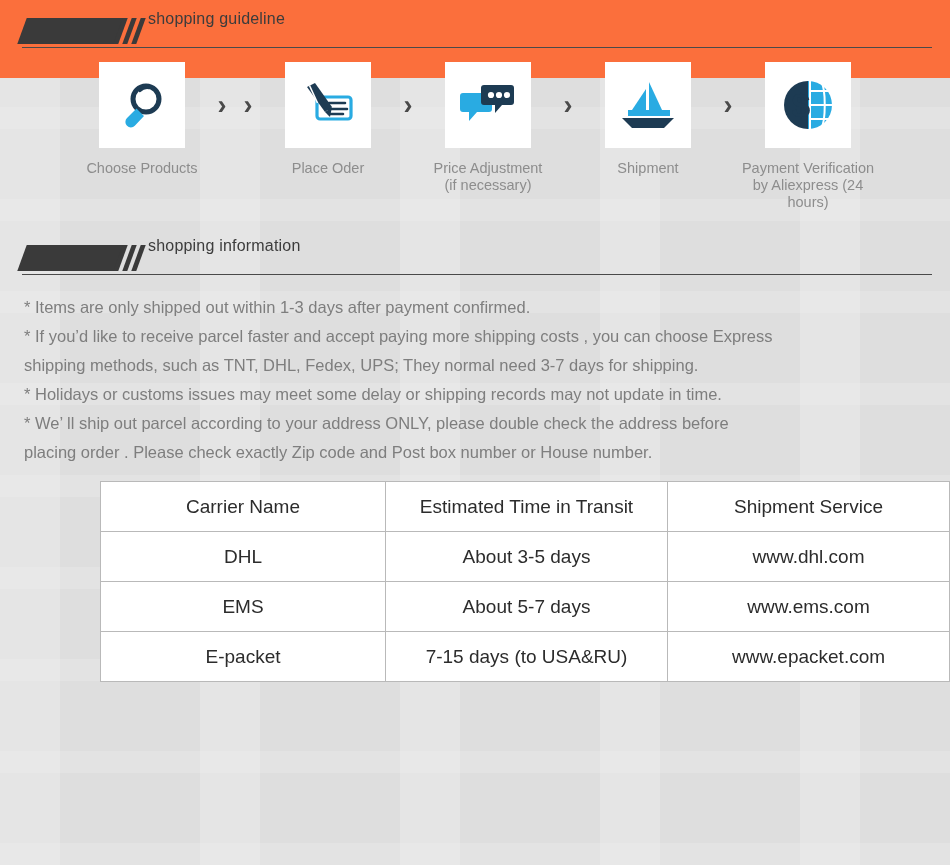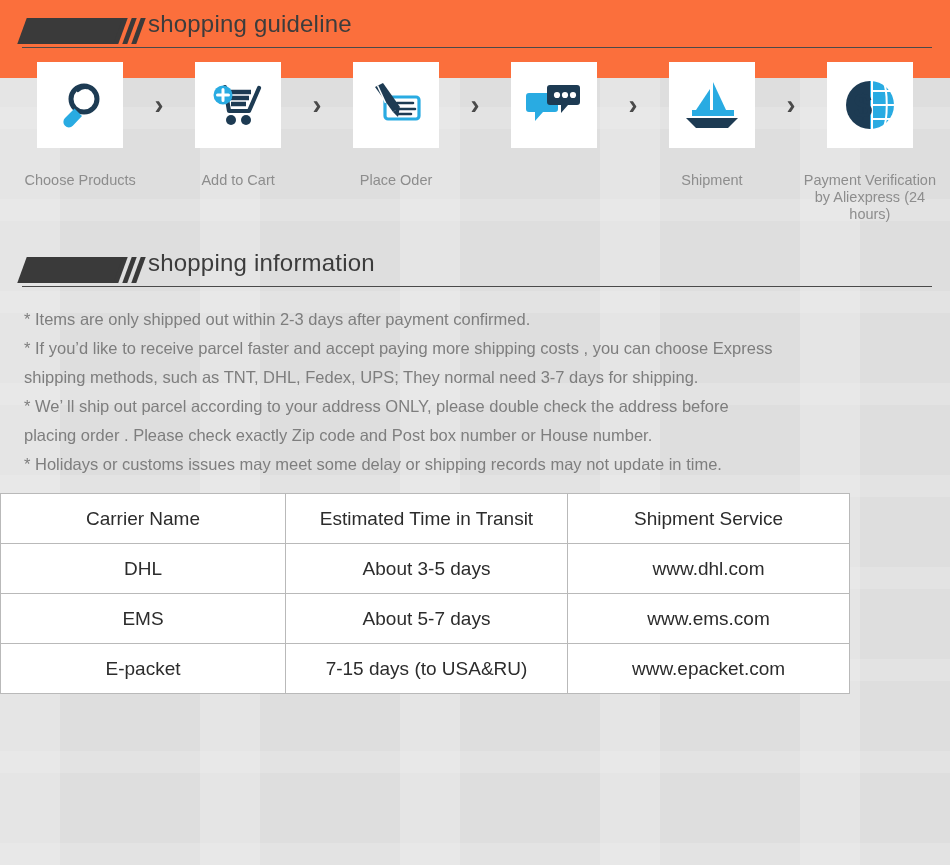--- a/index.html
+++ b/index.html
@@ -37,54 +37,54 @@
     transform:skewX(-20deg);
   }
   .sh-tag .slashes{
     position:absolute;left:96px;top:0;height:26px;display:flex;gap:4px;
   }
   .sh-tag .slashes i{
     display:block;width:5px;height:26px;background:#3a3a3a;transform:skewX(-20deg);
   }
   .sh-title{
     position:absolute;left:126px;top:-4px;
-    font-size:24px;color:#3c3c3c;font-weight:400;letter-spacing:.2px;
+    font-size:16px;color:#3c3c3c;font-weight:400;letter-spacing:.2px;
   }
   .sh-rule{
     position:absolute;left:0;right:0;bottom:6px;height:1px;background:#4a4a4a;
   }
 
   
   .steps{
     display:flex;align-items:flex-start;justify-content:center;
     margin-top:8px;padding:0 14px;
   }
   .step{display:flex;flex-direction:column;align-items:center;width:134px;}
   .step .box{
     width:86px;height:86px;background:#fff;
     display:flex;align-items:center;justify-content:center;
   }
   .step .cap{
-    margin-top:24px;text-align:center;font-size:14.5px;color:#8d8d8d;
+    margin-top:12px;text-align:center;font-size:14.5px;color:#8d8d8d;
     line-height:17px;white-space:pre-line;
   }
   .arrow{
     width:26px;text-align:center;color:#4a4a4a;font-size:27px;line-height:86px;
     font-family:"Liberation Sans", sans-serif;font-weight:600;margin-top:0;
   }
 
   
   .info{
     margin:12px 22px 0 24px;
     font-size:16.5px;color:#7e7e7e;line-height:29px;
   }
   .info p{margin:0;white-space:pre-line;}
 
   
-  .tbl-wrap{margin-top:14px;display:flex;justify-content:flex-start;}
+  .tbl-wrap{margin-top:14px;display:flex;justify-content:flex-end;}
   table{
     border-collapse:collapse;width:822px;background:#fff;
     table-layout:fixed;
   }
   td{
     border:1px solid #b9b9b9;text-align:center;
     font-size:19px;color:#2c2c2c;height:49px;padding:0 4px;
   }
   td.c1{width:276px;}
   td.c2{width:273px;}
@@ -119,33 +119,20 @@
           <circle cx="32" cy="22" r="13" fill="none" stroke="#1d3b53" stroke-width="5"></circle>
           <path d="M26 14a10 10 0 0 1 9-3" fill="none" stroke="#1d3b53" stroke-width="2.5" stroke-linecap="round"></path>
           <path d="M22.5 31.5 L13 41 a5.5 5.5 0 0 0 7.8 7.8 L30 39" fill="#29abe2"></path>
         </svg>
       </div>
       <div class="cap">Choose Products</div>
     </div>
 
     <div class="arrow">›</div>
 
-    <div class="step">
-      <div class="box">
-        <svg width="58" height="54" viewBox="0 0 58 54">
-          <path d="M18 14h24 M20 20h20 M22 26h15" stroke="#1d3b53" stroke-width="4.6" stroke-linecap="butt" fill="none"></path>
-          <path d="M16 9 L20 33 L40 33 L50 10" fill="none" stroke="#1d3b53" stroke-width="4.2" stroke-linejoin="round" stroke-linecap="round"></path>
-          <circle cx="22" cy="42" r="5" fill="#1d3b53"></circle>
-          <circle cx="37" cy="42" r="5" fill="#1d3b53"></circle>
-          <circle cx="14" cy="17" r="9.5" fill="#29abe2"></circle>
-          <path d="M14 11.5v11 M8.5 17h11" stroke="#fff" stroke-width="3" stroke-linecap="round"></path>
-        </svg>
-      </div>
-      <div class="cap">Add to Cart</div>
-    </div>
 
     <div class="arrow">›</div>
 
     <div class="step">
       <div class="box">
         <svg width="58" height="52" viewBox="0 0 58 52">
           <rect x="18" y="18" width="34" height="22" rx="3" fill="none" stroke="#29abe2" stroke-width="3.2"></rect>
           <path d="M30 24h16 M30 30h18 M30 35h14" stroke="#1d3b53" stroke-width="2.6" stroke-linecap="round"></path>
           <path d="M8 8 L16 4 L33 28 L26 33 Z" fill="#1d3b53"></path>
           <path d="M26 33 L33 28 L31 38 Z" fill="#1d3b53"></path>
@@ -160,20 +147,22 @@
     <div class="step">
       <div class="box">
         <svg width="58" height="48" viewBox="0 0 58 48">
           <path d="M4 12h26a3 3 0 0 1 3 3v13a3 3 0 0 1-3 3H18l-8 9v-9H4a3 3 0 0 1-3-3V15a3 3 0 0 1 3-3z" fill="#29abe2"></path>
           <path d="M25 4h27a3 3 0 0 1 3 3v14a3 3 0 0 1-3 3h-9l-7 8v-8h-11a3 3 0 0 1-3-3V7a3 3 0 0 1 3-3z" fill="#1d3b53"></path>
           <circle cx="32" cy="14" r="3.1" fill="#fff"></circle>
           <circle cx="40" cy="14" r="3.1" fill="#fff"></circle>
           <circle cx="48" cy="14" r="3.1" fill="#fff"></circle>
         </svg>
       </div>
+      <div class="cap">Price Adjustment
+(if necessary)</div>
     </div>
 
     <div class="arrow">›</div>
 
     <div class="step">
       <div class="box">
         <svg width="60" height="50" viewBox="0 0 60 50">
           <path d="M31 2 L31 30 L44 30 Z" fill="#29abe2"></path>
           <path d="M28 9 L28 30 L14 30 Z" fill="#29abe2"></path>
           <rect x="10" y="30" width="42" height="6" fill="#29abe2"></rect>
@@ -211,26 +200,26 @@
           <i></i>
           <i></i>
           <i></i>
         </div>
     </div>
     <div class="sh-title">shopping information</div>
     <div class="sh-rule"></div>
   </div>
 
   <div class="info">
-    <p>* Items are only shipped out within 2-3 days after payment confirmed.</p>
+    <p>* Items are only shipped out within 1-3 days after payment confirmed.</p>
     <p>* If you’d like to receive parcel faster and accept paying more shipping costs , you can choose Express
    shipping methods, such as TNT, DHL, Fedex, UPS; They normal need 3-7 days for shipping.</p>
+    <p>* Holidays or customs issues may meet some delay or shipping records may not update in time.</p>
     <p>* We’ ll ship out parcel according to your address ONLY, please double check the address before
    placing order . Please check exactly Zip code and Post box number or House number.</p>
-    <p>* Holidays or customs issues may meet some delay or shipping records may not update in time.</p>
   </div>
 
   <div class="tbl-wrap">
     <table>
       <tbody>
         <tr>
           <td class="c1">Carrier Name</td>
           <td class="c2">Estimated Time in Transit</td>
           <td class="c3">Shipment Service</td>
         </tr>

